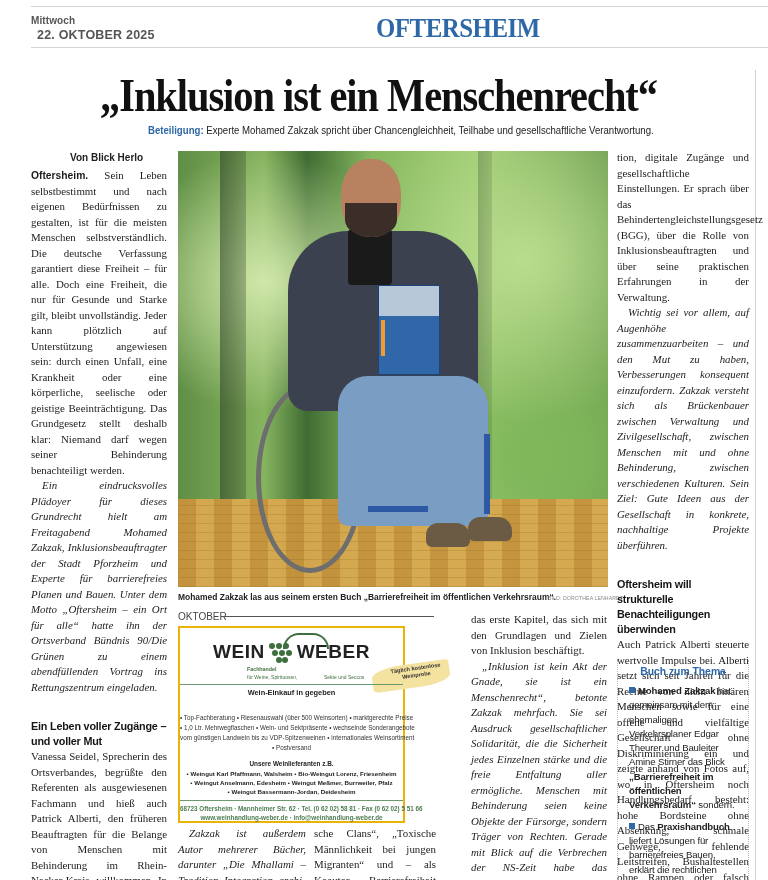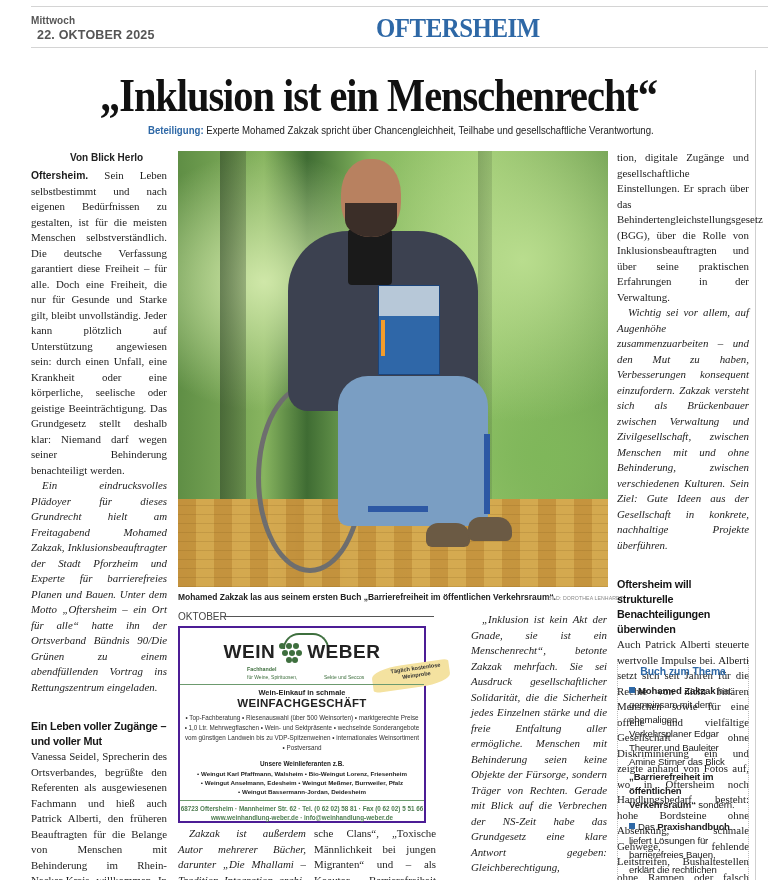--- a/index.html
+++ b/index.html
@@ -43,21 +43,21 @@
   .photo .book::after { content: ""; position: absolute; left: 2px; top: 34px; width: 4px; height: 36px; background: #f39c2b; }
   .photo .legs { position: absolute; left: 160px; top: 225px; width: 150px; height: 150px; background: #7a9ec3; border-radius: 30px 30px 10px 10px; }
   .photo .shoe { position: absolute; top: 372px; width: 44px; height: 24px; background: #6b5a44; border-radius: 12px 14px 6px 6px; }
   .photo .frame { position: absolute; background: #2d58a4; }
 
   .caption { position: absolute; left: 178px; top: 591px; font: bold 9.4px "Liberation Sans", sans-serif; color: #222; transform: scaleX(0.9); transform-origin: left; white-space: nowrap; }
   .credit { position: absolute; left: 548px; top: 595px; font: 5.2px "Liberation Sans", sans-serif; color: #888; letter-spacing: 0.1px; }
 
   .anzeige { position: absolute; left: 178px; top: 611px; font: 10px "Liberation Sans", sans-serif; color: #444; }
   .anzeige-line { position: absolute; left: 222px; top: 616px; width: 212px; height: 1px; background: #555; }
-  .ad { position: absolute; left: 178px; top: 626px; width: 248px; height: 197px; border: 2px solid #4c1d95; background: #fff; }
+  .ad { position: absolute; left: 178px; top: 626px; width: 227px; height: 197px; border: 2px solid #eab308; background: #fff; }
   .ad .logo-row { position: absolute; left: 0; right: 0; top: 12px; text-align: center; font: bold 19px "Liberation Sans", sans-serif; color: #222; letter-spacing: 0.5px; }
   .ad .logo-row .grapes { display: inline-block; width: 28px; height: 26px; position: relative; vertical-align: middle; margin: 0 2px; }
   .ad .logo-row .grapes i { position: absolute; width: 6px; height: 6px; border-radius: 50%; background: #3e6f3e; }
   .ad .vine { position: absolute; left: 103px; top: 5px; width: 46px; height: 16px; border: 2px solid #3e6f3e; border-bottom: none; border-radius: 20px 20px 0 0; }
   .ad .fach { position: absolute; left: 67px; top: 38px; font: bold 5.3px "Liberation Sans", sans-serif; color: #3e6f3e; }
   .ad .fach-sub { position: absolute; left: 67px; top: 46px; font: 5px "Liberation Sans", sans-serif; color: #3e6f3e; white-space: nowrap; }
   .ad .fach-sub2 { position: absolute; left: 144px; top: 46px; font: 5px "Liberation Sans", sans-serif; color: #3e6f3e; white-space: nowrap; }
   .ad .splash { position: absolute; left: 192px; top: 36px; width: 78px; height: 24px; background: #f4e2a0; border-radius: 40% 8% 40% 10%; transform: rotate(-8deg); }
   .ad .splash-text { position: absolute; left: 205px; top: 37px; font: bold 5.6px/7px "Liberation Sans", sans-serif; color: #333; text-align: center; transform: rotate(-8deg); width: 62px; }
   .ad .sep { position: absolute; left: 0; right: 0; height: 1px; background: #6c9a6e; }
@@ -127,22 +127,21 @@
   <div class="vine"></div>
   <div class="logo-row">
     <span>WEIN</span><span class="grapes"><i style="left:2px;top:3px"></i><i style="left:9px;top:3px"></i><i style="left:16px;top:3px"></i><i style="left:5px;top:10px"></i><i style="left:12px;top:10px"></i><i style="left:19px;top:10px"></i><i style="left:9px;top:17px"></i><i style="left:15px;top:17px"></i></span><span>WEBER</span>
   </div>
   <div class="fach">Fachhandel</div>
   <div class="fach-sub">für Weine, Spirituosen,</div>
   <div class="fach-sub2">Sekte und Seccos</div>
   <div class="splash"></div>
   <div class="splash-text">Täglich kostenlose Weinprobe</div>
   <div class="sep" style="top:56px;"></div>
-  <div class="t1">Wein-Einkauf in schmale</div>
-  <div class="t2">WEINFACHGESCHÄFT</div>
+  <div class="t1">Wein-Einkauf in gegeben</div>
   <div class="feat" style="top:86px;">• Top-Fachberatung • Riesenauswahl (über 500 Weinsorten) • marktgerechte Preise</div>
   <div class="feat" style="top:96px;">• 1,0 Ltr. Mehrwegflaschen • Wein- und Sektpräsente • wechselnde Sonderangebote</div>
   <div class="feat" style="top:106px;">vom günstigen Landwein bis zu VDP-Spitzenweinen • internationales Weinsortiment</div>
   <div class="feat" style="top:116px;">• Postversand</div>
   <div class="lief-h">Unsere Weinlieferanten z.B.</div>
   <div class="lief" style="top:142px;">• Weingut Karl Pfaffmann, Walsheim • Bio-Weingut Lorenz, Friesenheim</div>
   <div class="lief" style="top:151px;">• Weingut Anselmann, Edesheim • Weingut Meßmer, Burrweiler, Pfalz</div>
   <div class="lief" style="top:160px;">• Weingut Bassermann-Jordan, Deidesheim</div>
   <div class="sep" style="top:172px;"></div>
   <div class="contact" style="top:177px;">68723 Oftersheim · Mannheimer Str. 62 · Tel. (0 62 02) 58 81 · Fax (0 62 02) 5 51 66</div>
@@ -150,20 +149,21 @@
 </div>
 
 <div class="col" style="left:178px; top:826px; width:128px;">
   <p class="ind">Zakzak ist außerdem Autor mehrerer Bücher, darunter „Die Mhallami – Tradition, Integration, arabi-</p>
 </div>
 <div class="col" style="left:314px; top:826px; width:122px;">
   <p>sche Clans“, „Toxische Männlichkeit bei jungen Migranten“ und – als Koautor – „Barrierefreiheit im öffentlichen Verkehrsraum“. Daraus las er</p>
 </div>
 
 <div class="col" style="left:471px; top:612px; width:136px;">
+  <p>das erste Kapitel, das sich mit den Grundlagen und Zielen von Inklusion beschäftigt.</p>
   <p class="ind">„Inklusion ist kein Akt der Gnade, sie ist ein Menschenrecht“, betonte Zakzak mehrfach. Sie sei Ausdruck gesellschaftlicher Solidarität, die die Sicherheit jedes Einzelnen stärke und die freie Entfaltung aller ermögliche. Menschen mit Behinderung seien keine Objekte der Fürsorge, sondern Träger von Rechten. Gerade mit Blick auf die Verbrechen der NS-Zeit habe das Grundgesetz eine klare Antwort gegeben: Gleichberechtigung, Selbstbestimmung und Chancengleichheit sind verbindliche Grundsätze.</p>
 
 </div>
 
 <div class="col" style="left:617px; top:150px; width:132px;">
   <p>tion, digitale Zugänge und gesellschaftliche Einstellungen. Er sprach über das Behindertengleichstellungsgesetz (BGG), über die Rolle von Inklusionsbeauftragten und über seine praktischen Erfahrungen in der Verwaltung.</p>
   <p class="ind">Wichtig sei vor allem, auf Augenhöhe zusammenzuarbeiten – und den Mut zu haben, Verbesserungen konsequent einzufordern. Zakzak versteht sich als Brückenbauer zwischen Verwaltung und Zivilgesellschaft, zwischen Menschen mit und ohne Behinderung, zwischen verschiedenen Kulturen. Sein Ziel: Gute Ideen aus der Gesellschaft in konkrete, nachhaltige Projekte überführen.</p>
   <h3>Oftersheim will strukturelle Benachteiligungen überwinden</h3>
   <p>Auch Patrick Alberti steuerte wertvolle Impulse bei. Alberti setzt sich seit Jahren für die Rechte von nicht binären Menschen sowie für eine offene und vielfältige Gesellschaft ohne Diskriminierung ein und zeigte anhand von Fotos auf, wo in Oftersheim noch Handlungsbedarf besteht: hohe Bordsteine ohne Absenkung, schmale Gehwege, fehlende Leitstreifen, Bushaltestellen ohne Rampen oder falsch parkende Autos.</p>
 

